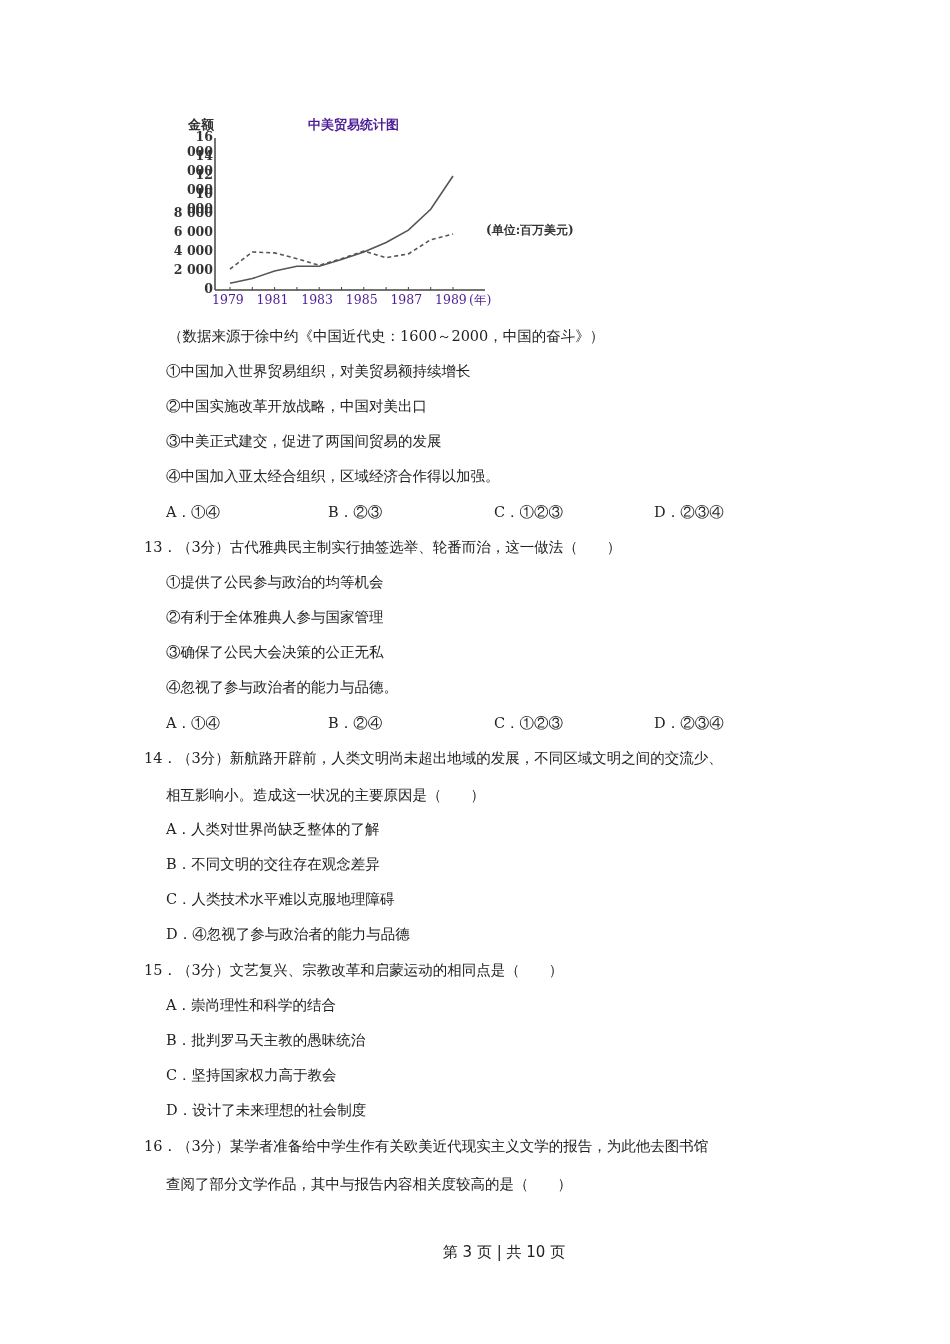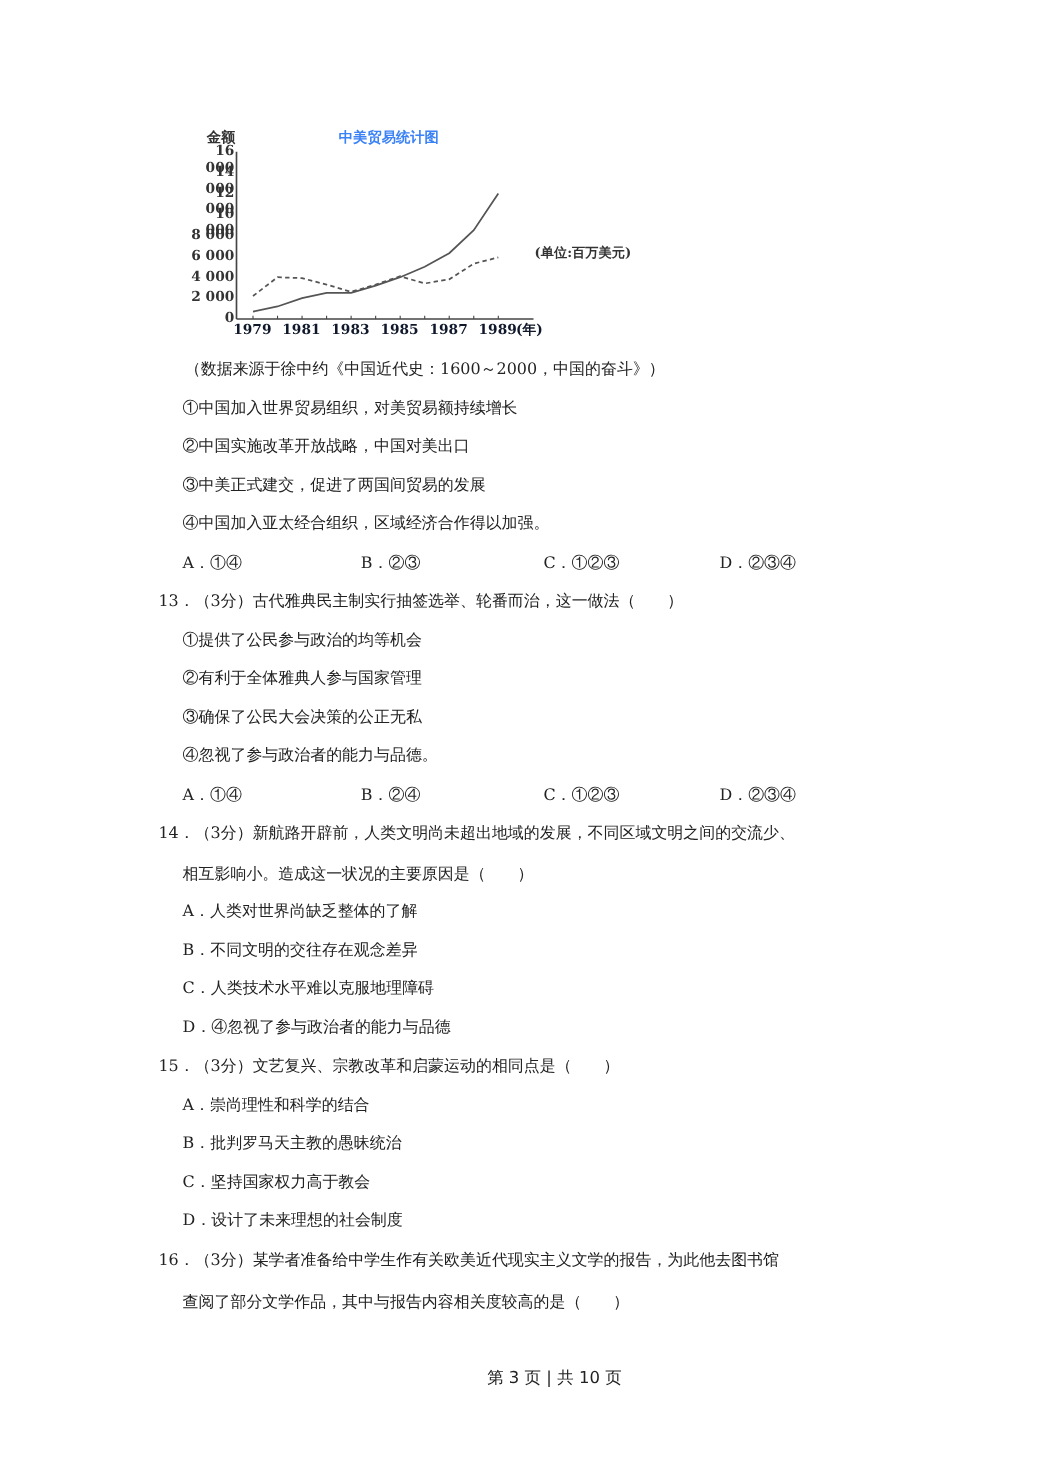--- a/index.html
+++ b/index.html
@@ -9,24 +9,24 @@
   .chart svg { position: absolute; left: 0; top: 0; }
   .line { position: absolute; left: 0; font-size: 14.5px; line-height: 20px; white-space: nowrap; }
   .opt { position: absolute; font-size: 14.5px; line-height: 20px; white-space: nowrap; }
   .footer { position: absolute; left: 0; width: 950px; top: 1243px; text-align: center;
             font-family: "DejaVu Sans", sans-serif; font-size: 15px; color: #222; padding-left: 29px; }
   .legend { position: absolute; left: 322px; top: 64px; width: 130px; height: 44px;
             border: 1.2px solid #444; box-sizing: border-box; font-family: "DejaVu Serif", serif;
             font-weight: bold; font-size: 12px; color: #333; }
   .legend .item { position: absolute; left: 6px; white-space: nowrap; }
   .unit { position: absolute; left: 316px; top: 112px; font-weight: bold; font-size: 12px; color: #333; white-space: nowrap; }
-  .chart-title { position: absolute; left: 138px; top: 6px; font-weight: bold; font-size: 13px; color: #3b82f6; }
+  .chart-title { position: absolute; left: 138px; top: 6px; font-weight: bold; font-size: 13px; color: #4c1d95; }
   .ylabel { position: absolute; left: 18px; top: 6px; font-weight: bold; font-size: 13px; color: #333; }
   .ytick { position: absolute; font-weight: bold; font-size: 12.5px; color: #333; text-align: right; width: 46px; }
-  .xtick { position: absolute; top: 182px; font-weight: bold; font-size: 12.5px; color: #0f172a; }
+  .xtick { position: absolute; top: 182px; font-weight: normal; font-size: 12.5px; color: #4c1d95; }
 </style>
 </head>
 <body>
 
 <div class="chart">
   <svg id="chart-svg" width="470" height="205">
       <line x1="45" y1="28" x2="45" y2="180" stroke="#444" stroke-width="1.5"></line>
       <line x1="45" y1="180" x2="315" y2="180" stroke="#444" stroke-width="1.5"></line>
       <line x1="60" y1="180" x2="60" y2="177" stroke="#444" stroke-width="1"></line>
       <line x1="82.3" y1="180" x2="82.3" y2="177" stroke="#444" stroke-width="1"></line>

